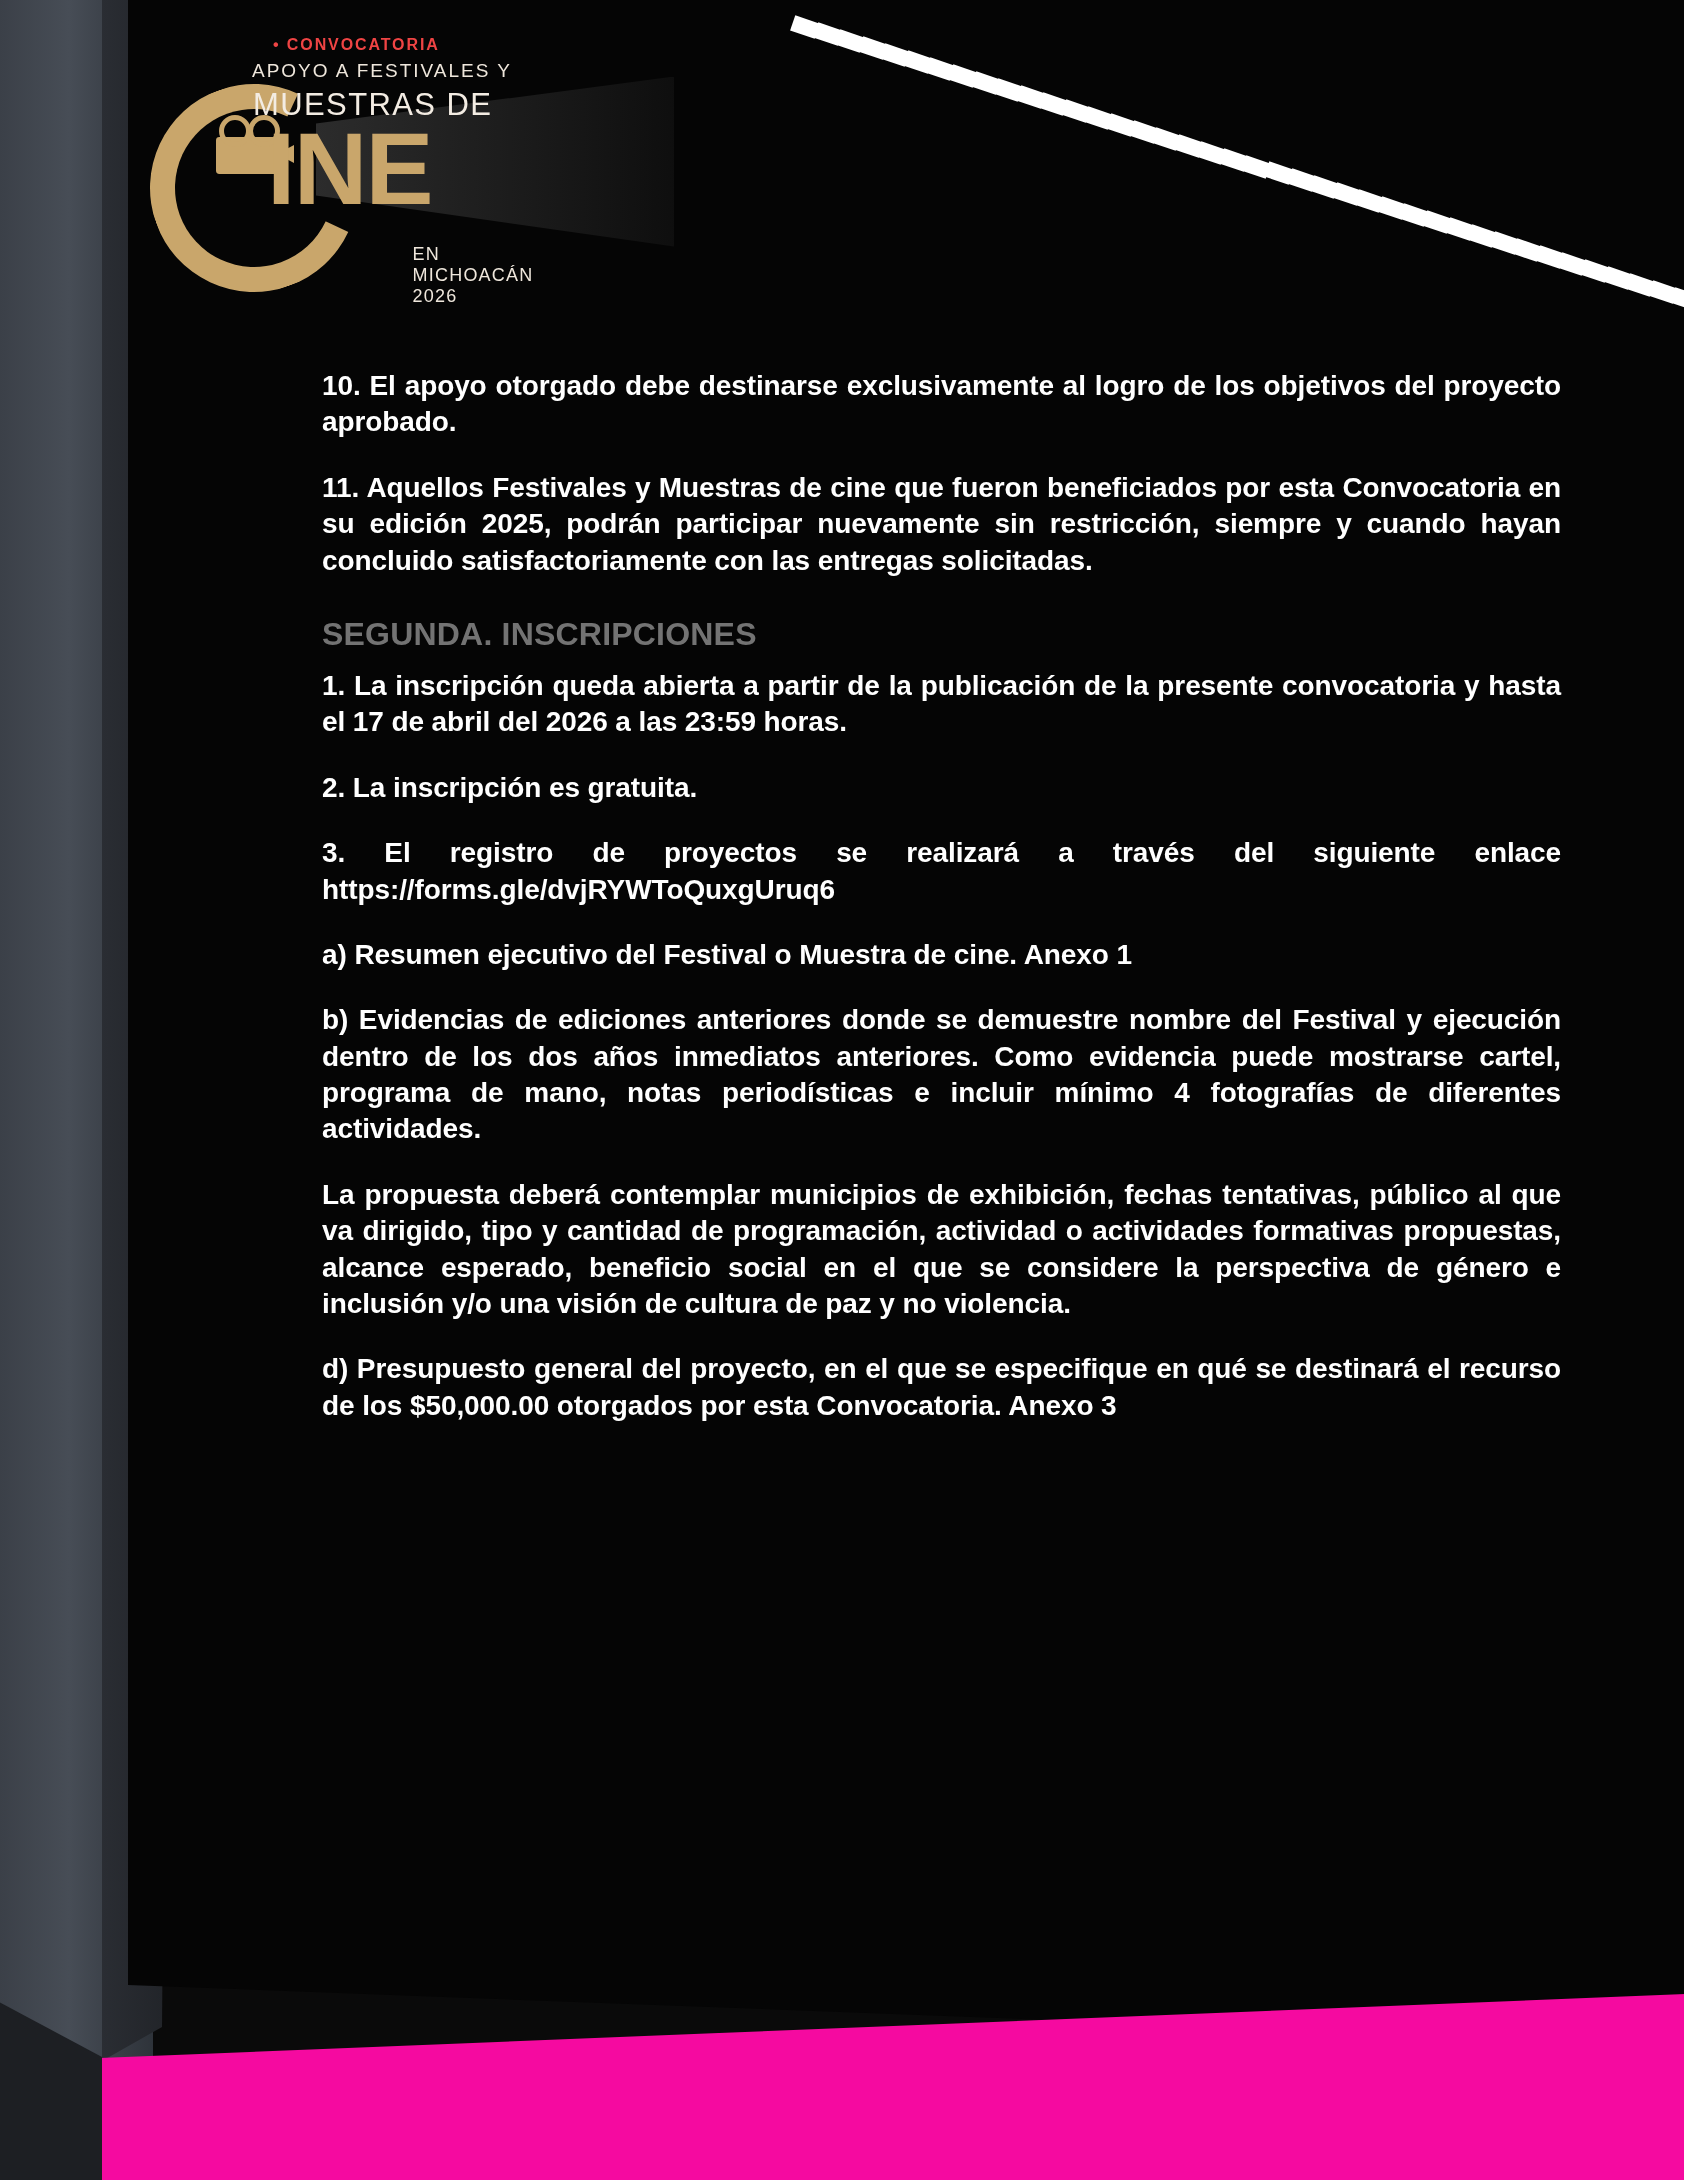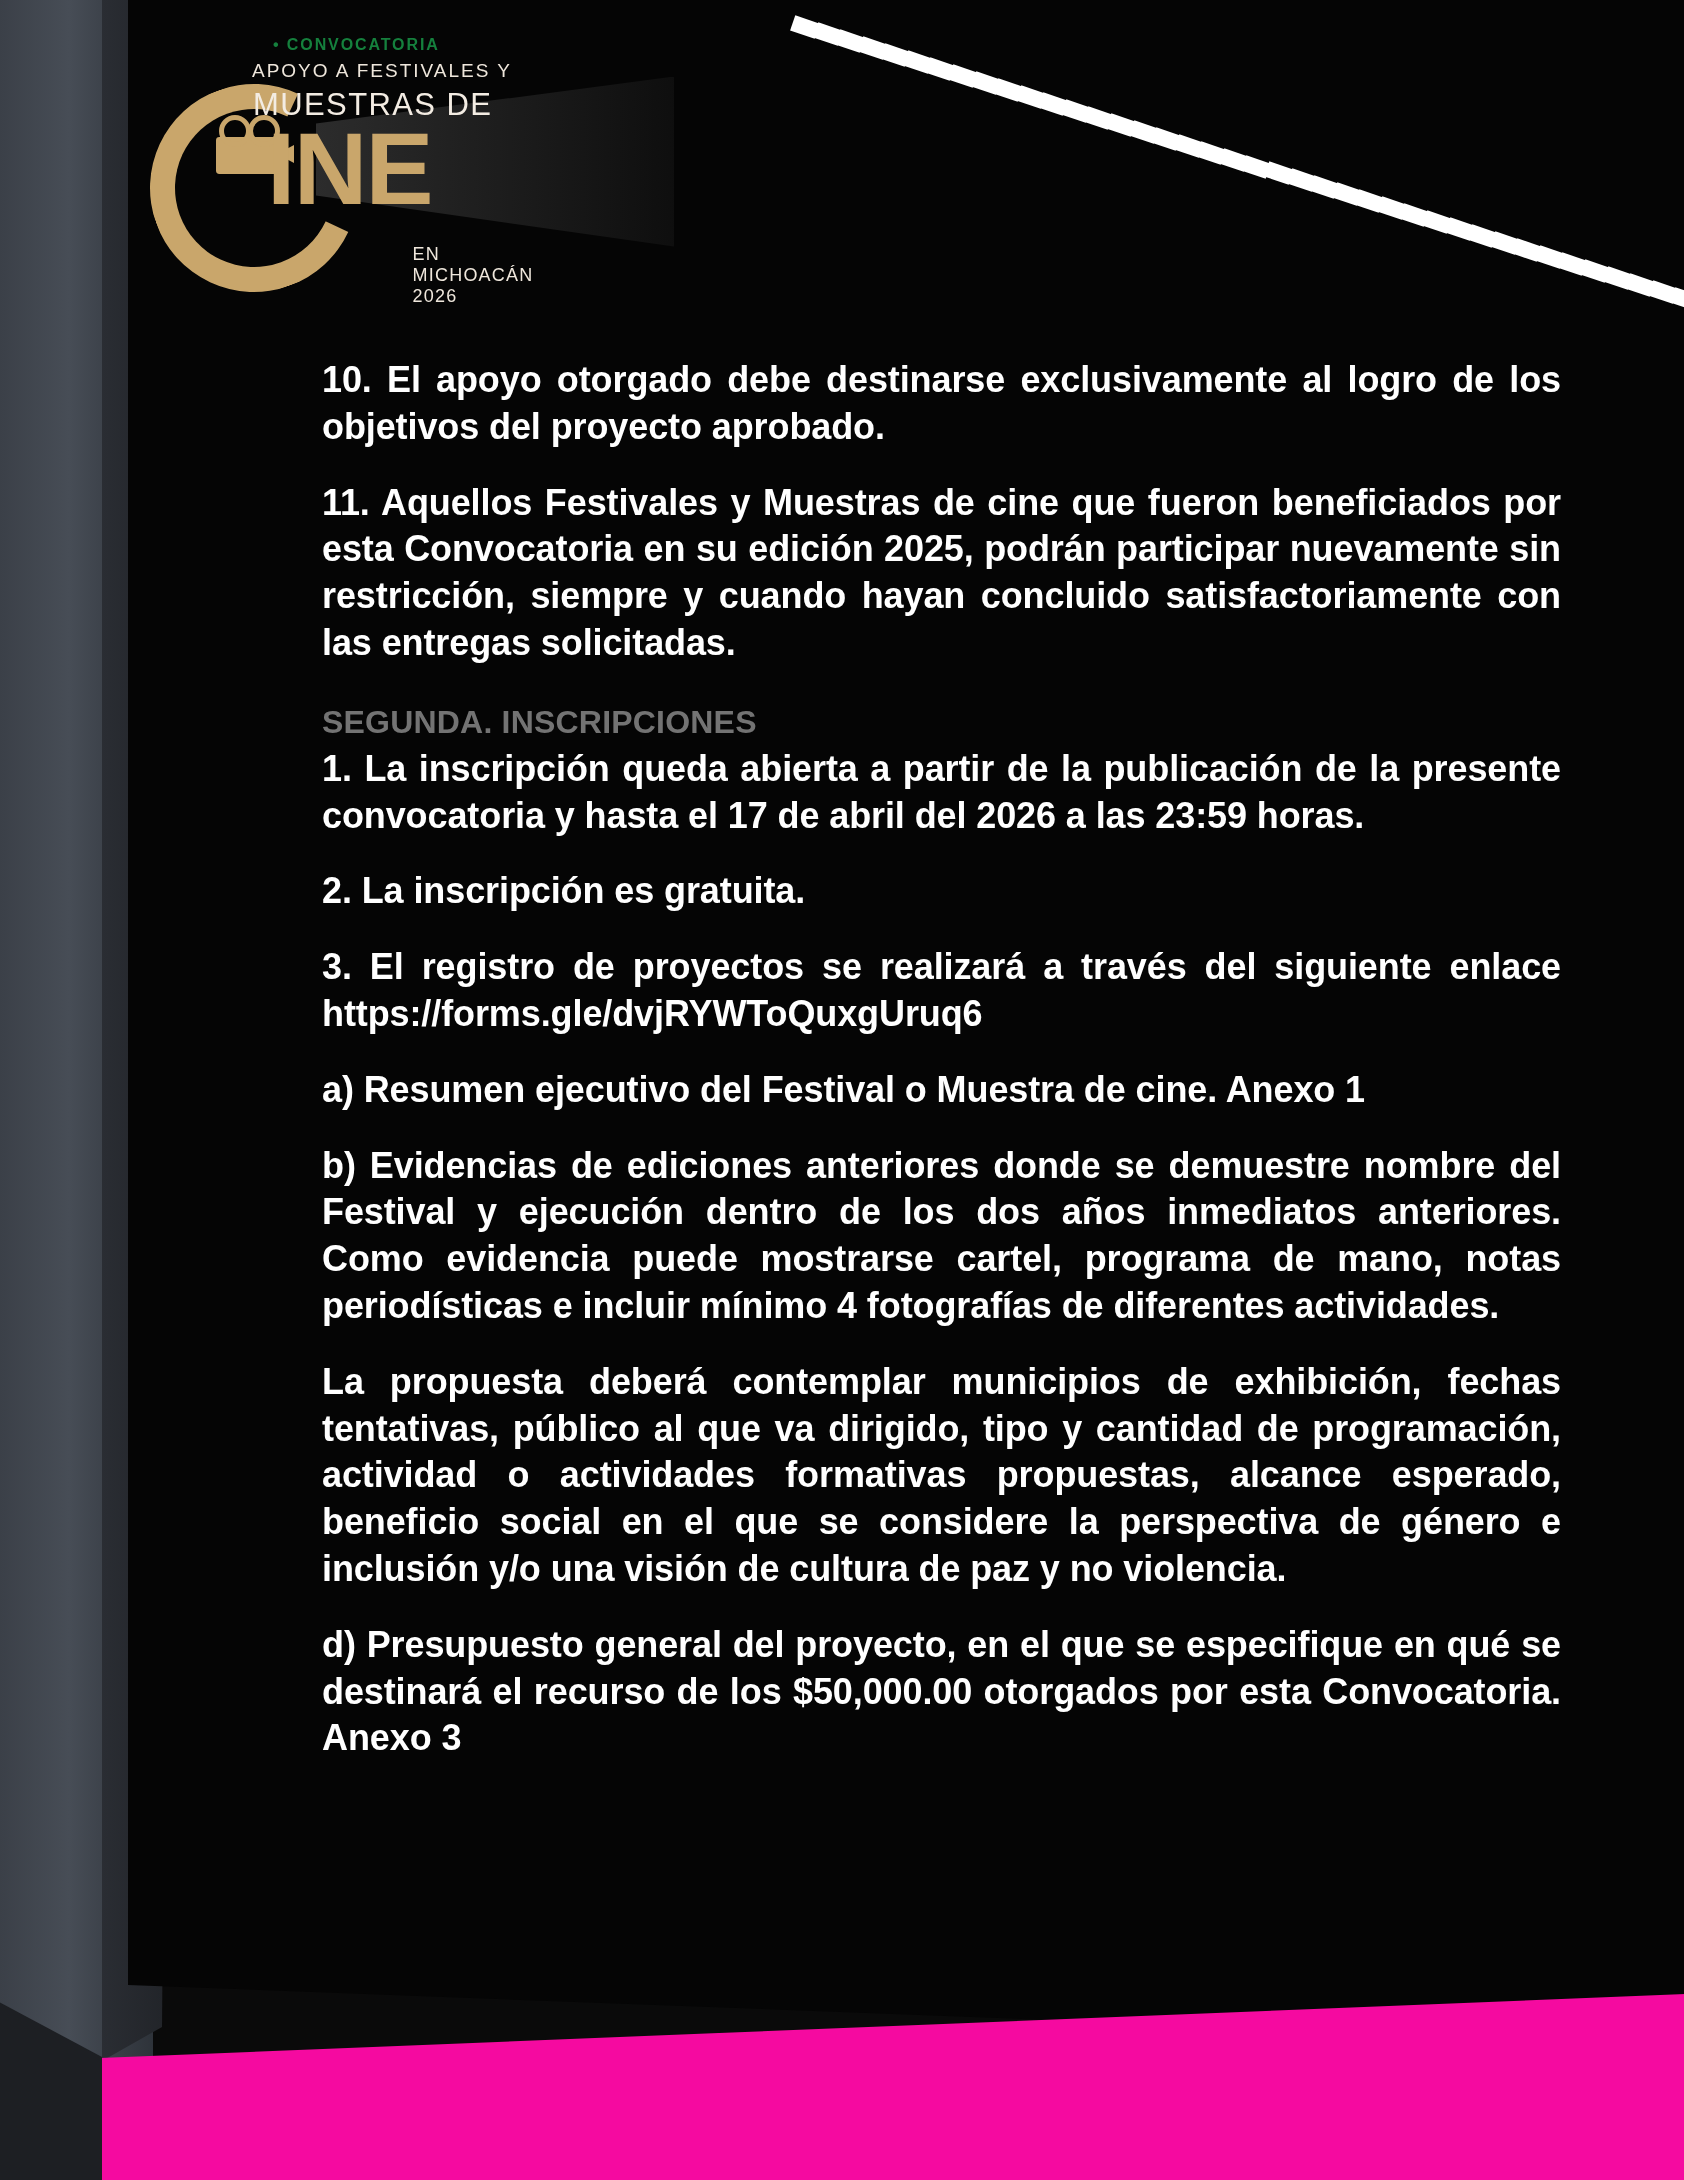--- a/index.html
+++ b/index.html
@@ -110,21 +110,21 @@
     top: 51px;
     width: 358px;
     height: 170px;
     background: linear-gradient(90deg, rgba(200,200,200,0.20), rgba(140,140,140,0.07));
     clip-path: polygon(0 47px, 358px 0, 358px 170px, 0 119px);
   }
   .logo .conv {
     position: absolute;
     left: 132px;
     top: 10.2px;
-    color: #15803d;
+    color: #ef4444;
     font-size: 16px;
     font-weight: 700;
     letter-spacing: 1.9px;
   }
   .logo .l1 {
     position: absolute;
     left: 111px;
     top: 34px;
     color: #efe7dc;
     font-size: 19px;
@@ -202,24 +202,24 @@
 
   
   .content {
     position: absolute;
     left: 322px;
     top: 353px;
     width: 1239px;
     color: #ffffff;
   }
   .p {
-    font-size: 36px;
+    font-size: 28px;
     font-weight: 700;
     line-height: 1.30;
-    margin: 4px 0 29px 0;
+    margin: 15px 0 29px 0;
     text-align: justify;
     letter-spacing: -0.1px;
   }
   .p.nojust { text-align: left; }
   .p.tight { margin-bottom: 0; }
   .section-title {
     color: #737373;
     font-size: 32px;
     font-weight: 800;
     letter-spacing: 0.2px;

